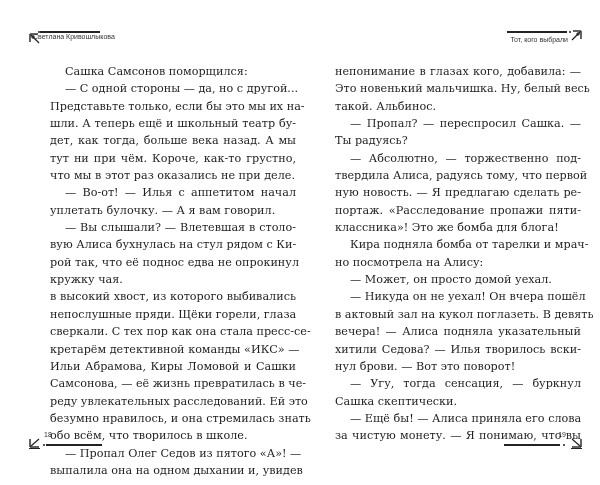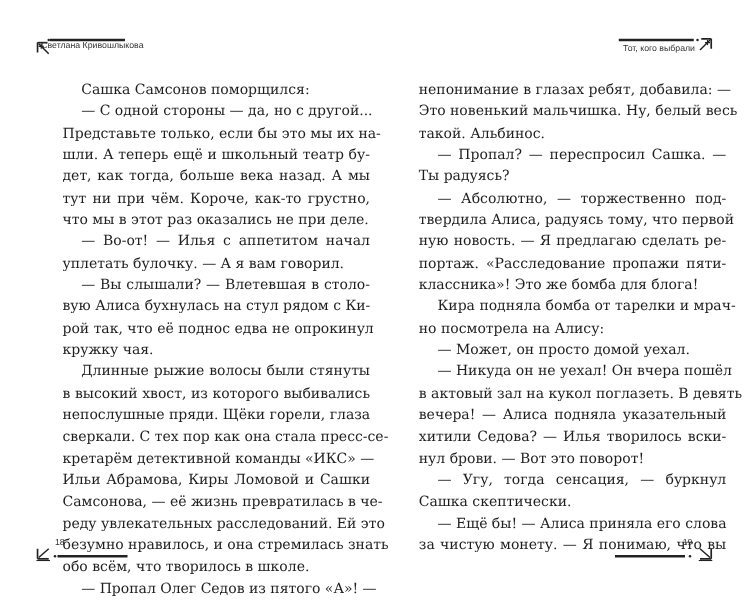--- a/index.html
+++ b/index.html
@@ -1,18 +1,18 @@
 <!DOCTYPE html>
 <html><head>
   <meta charset="utf-8">
   <style>
     html, body { margin: 0; padding: 0; background: #ffffff; }
     body { width: 600px; height: 485px; position: relative; overflow: hidden;
            font-family: "DejaVu Serif", serif; color: #1e1e1e; }
-    .page { position: absolute; top: 0; height: 485px; width: 300px; }
+    .page { position: absolute; top: 0; height: 485px; width: 300px; padding-left: 12px; }
     .page.left { left: 0; }
     .page.right { left: 300px; }
 
     .running-head { position: absolute; top: 33px; font-family: "Liberation Sans", sans-serif;
                     font-size: 7px; color: #333; }
     .left .running-head { left: 33px; }
     .right .running-head { right: 33px; text-align: right; }
     .head-rule { position: absolute; top: 31px; height: 2px; width: 60px; background: #222; }
     .left .head-rule { left: 40px; }
     .right .head-rule { right: 45px; }
@@ -62,21 +62,20 @@
       <span class="line">шли. А теперь ещё и школьный театр бу-</span>
       <span class="line">дет, как тогда, больше века назад. А мы</span>
       <span class="line">тут ни при чём. Короче, как-то грустно,</span>
       <span class="line last">что мы в этот раз оказались не при деле.</span>
       <span class="line indent">— Во-от! — Илья с аппетитом начал</span>
       <span class="line last">уплетать булочку. — А я вам говорил.</span>
       <span class="line indent">— Вы слышали? — Влетевшая в столо-</span>
       <span class="line">вую Алиса бухнулась на стул рядом с Ки-</span>
       <span class="line">рой так, что её поднос едва не опрокинул</span>
       <span class="line last">кружку чая.</span>
-      <span class="line indent">Длинные рыжие волосы были стянуты</span>
       <span class="line">в высокий хвост, из которого выбивались</span>
       <span class="line">непослушные пряди. Щёки горели, глаза</span>
       <span class="line">сверкали. С тех пор как она стала пресс-се-</span>
       <span class="line">кретарём детективной команды «ИКС» —</span>
       <span class="line">Ильи Абрамова, Киры Ломовой и Сашки</span>
       <span class="line">Самсонова, — её жизнь превратилась в че-</span>
       <span class="line">реду увлекательных расследований. Ей это</span>
       <span class="line">безумно нравилось, и она стремилась знать</span>
       <span class="line last">обо всём, что творилось в школе.</span>
       <span class="line indent">— Пропал Олег Седов из пятого «А»! —</span>
@@ -100,21 +99,21 @@
   <svg class="arrow-icon head-arrow" viewBox="0 0 12 12">
     <line x1="11" y1="1" x2="11" y2="9" stroke="#222" stroke-width="1.4"></line>
     <line x1="3" y1="1" x2="11" y2="1" stroke="#222" stroke-width="1.4"></line>
     <line x1="10" y1="2" x2="2" y2="10" stroke="#222" stroke-width="1.2"></line>
     <line x1="8" y1="2" x2="8" y2="6" stroke="#222" stroke-width="1"></line>
     <line x1="6" y1="4" x2="10" y2="4" stroke="#222" stroke-width="1"></line>
   </svg>
   <div class="running-head" style="top:36px; right:44px;">Тот, кого выбрали</div>
 
   <div class="text" id="right-text">
-      <span class="line">непонимание в глазах ребят, добавила: —</span>
+      <span class="line">непонимание в глазах кого, добавила: —</span>
       <span class="line">Это новенький мальчишка. Ну, белый весь</span>
       <span class="line last">такой. Альбинос.</span>
       <span class="line indent">— Пропал? — переспросил Сашка. —</span>
       <span class="line last">Ты радуясь?</span>
       <span class="line indent">— Абсолютно, — торжественно под-</span>
       <span class="line">твердила Алиса, радуясь тому, что первой</span>
       <span class="line">ную новость. — Я предлагаю сделать ре-</span>
       <span class="line">портаж. «Расследование пропажи пяти-</span>
       <span class="line last">классника»! Это же бомба для блога!</span>
       <span class="line indent">Кира подняла бомба от тарелки и мрач-</span>

